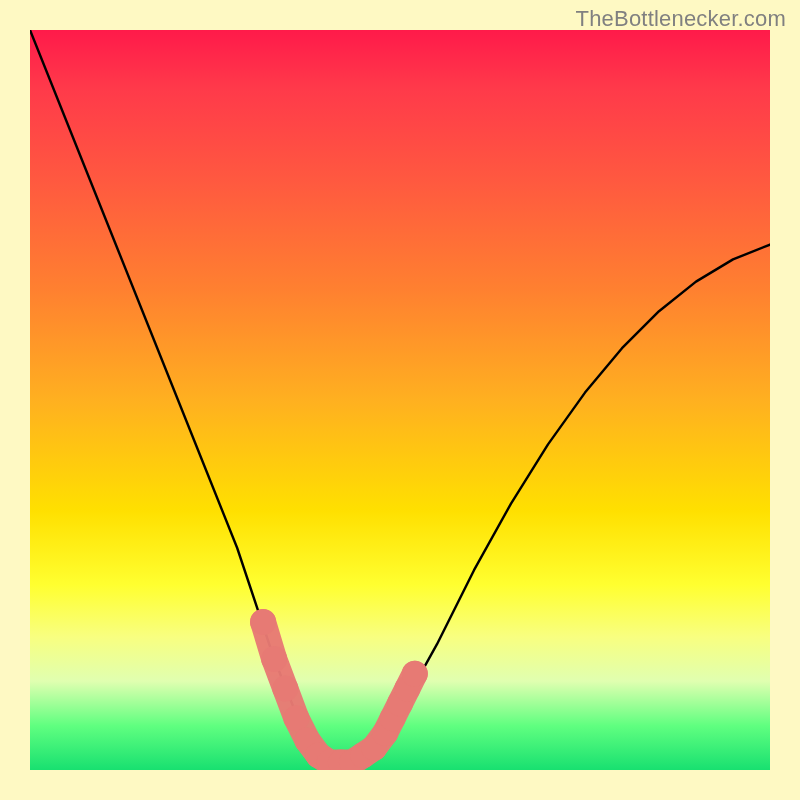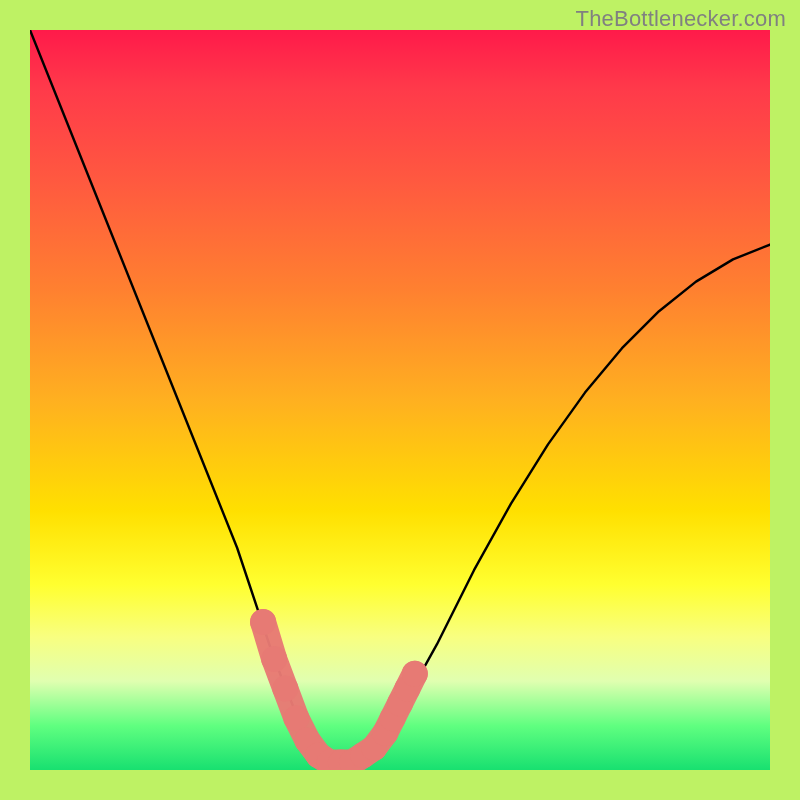--- a/index.html
+++ b/index.html
@@ -8,21 +8,21 @@
     width: 800px;
     height: 800px;
     background: #000;
     position: relative;
     overflow: hidden;
     font-family: Arial, Helvetica, sans-serif;
   }
   .frame {
     position: absolute;
     inset: 0;
-    background: #bef264;
+    background: #fef9c3;
   }
   .plot-area {
     position: absolute;
     left: 30px;
     top: 30px;
     width: 740px;
     height: 740px;
     background: linear-gradient(
       to bottom,
       #ff1a4a 0%,

